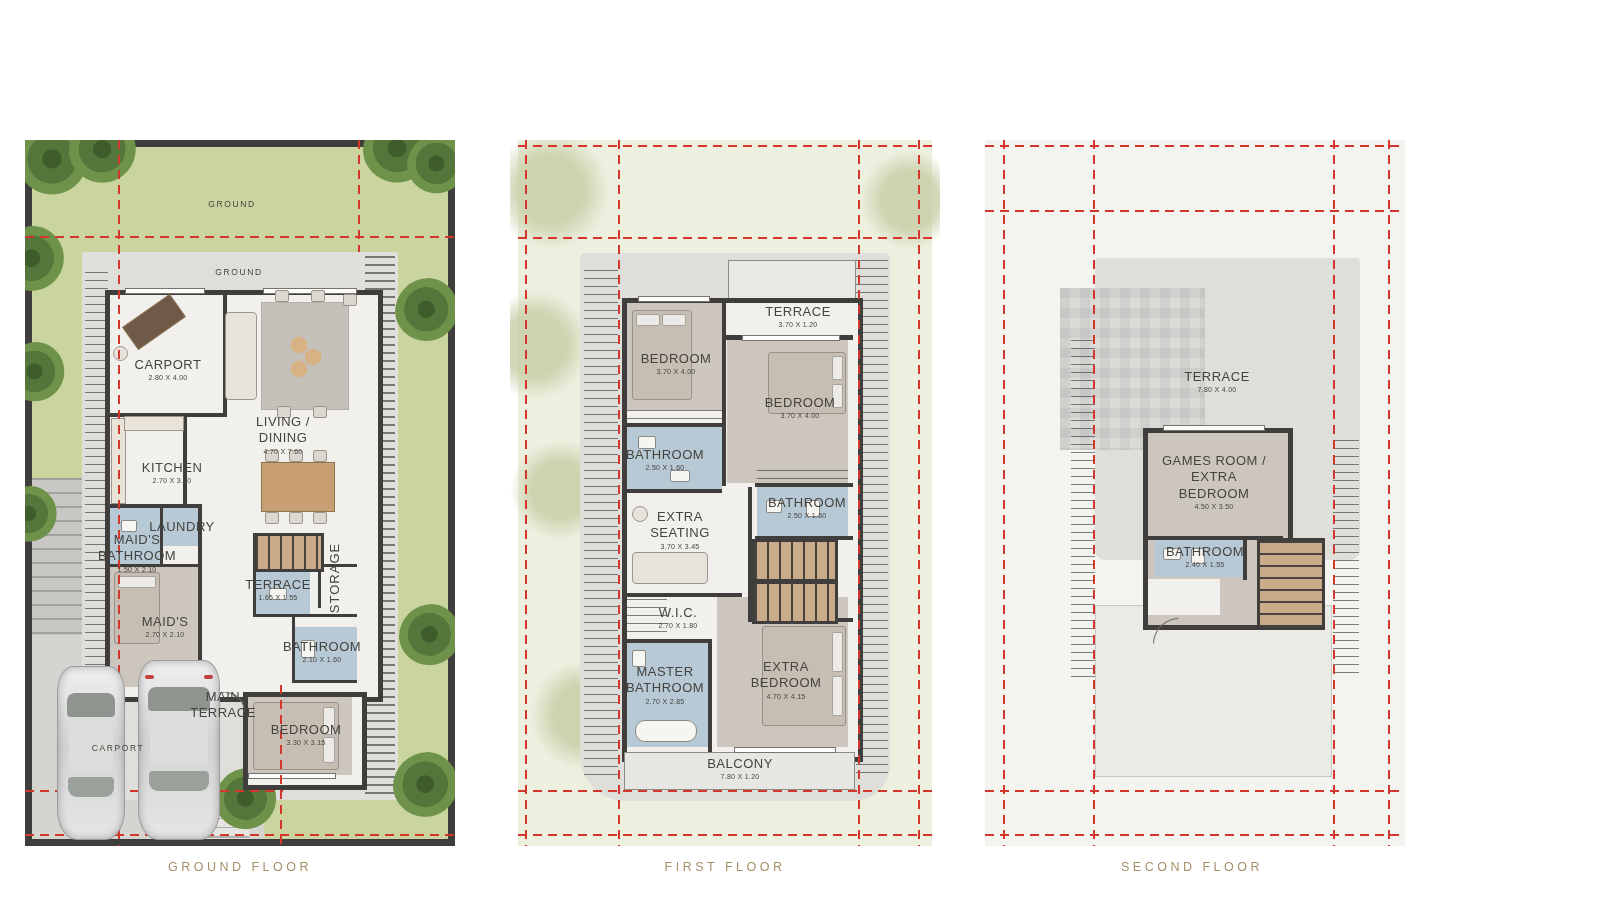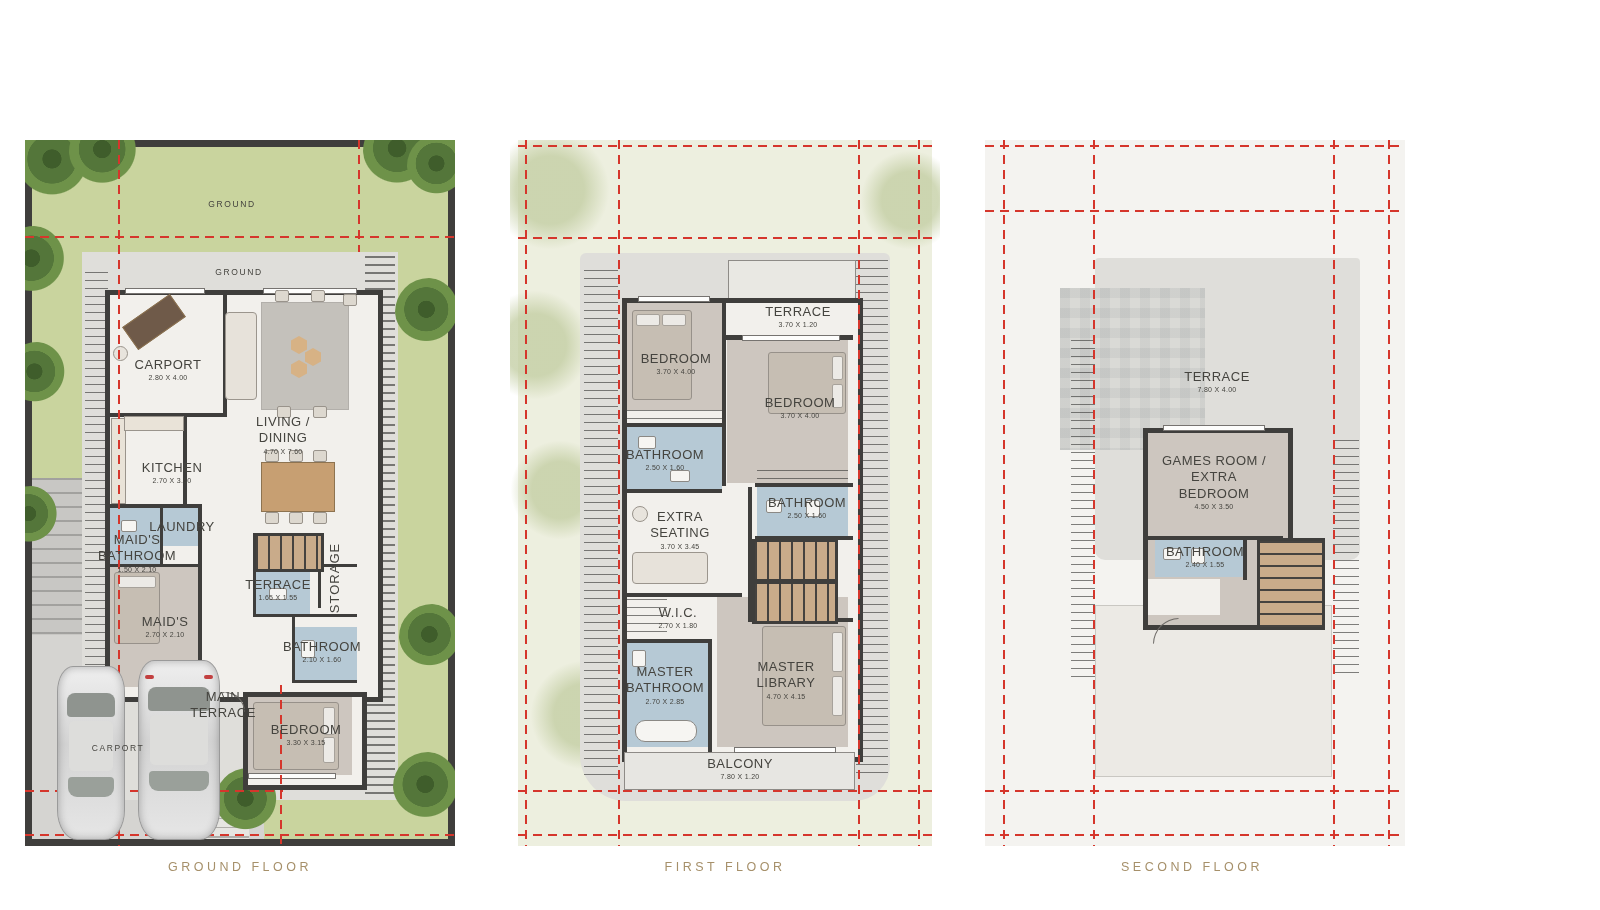--- a/index.html
+++ b/index.html
@@ -336,21 +336,21 @@
       </div>
     <div class="lbl" style="left:168px;top:478px;width:80px">
         <span class="nm">W.I.C.</span>
         <span class="dm">2.70 X 1.80</span>
       </div>
     <div class="lbl" style="left:155px;top:545px;width:60px">
         <span class="nm">MASTER BATHROOM</span>
         <span class="dm">2.70 X 2.85</span>
       </div>
     <div class="lbl" style="left:276px;top:540px;width:62px">
-        <span class="nm">MASTER LIBRARY</span>
+        <span class="nm">EXTRA BEDROOM</span>
         <span class="dm">4.70 X 4.15</span>
       </div>
     <div class="lbl" style="left:230px;top:629px;width:80px">
         <span class="nm">BALCONY</span>
         <span class="dm">7.80 X 1.20</span>
       </div>
   </div>
 
   <div class="panel" style="left:985px;top:140px;width:420px;height:706px">
     <div class="fill" style="left:0;top:0;width:420px;height:706px;background:var(--panel2,#f4f3f0);z-index:0"></div>

